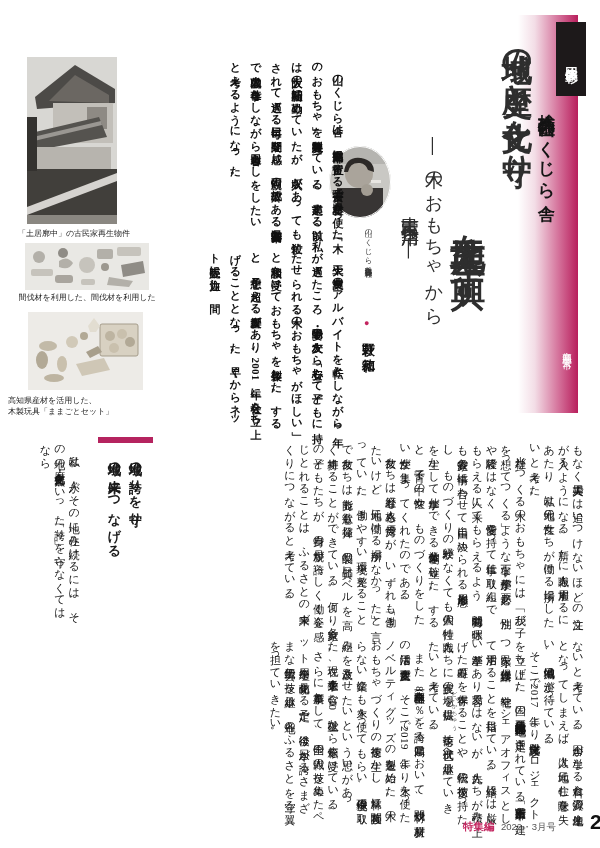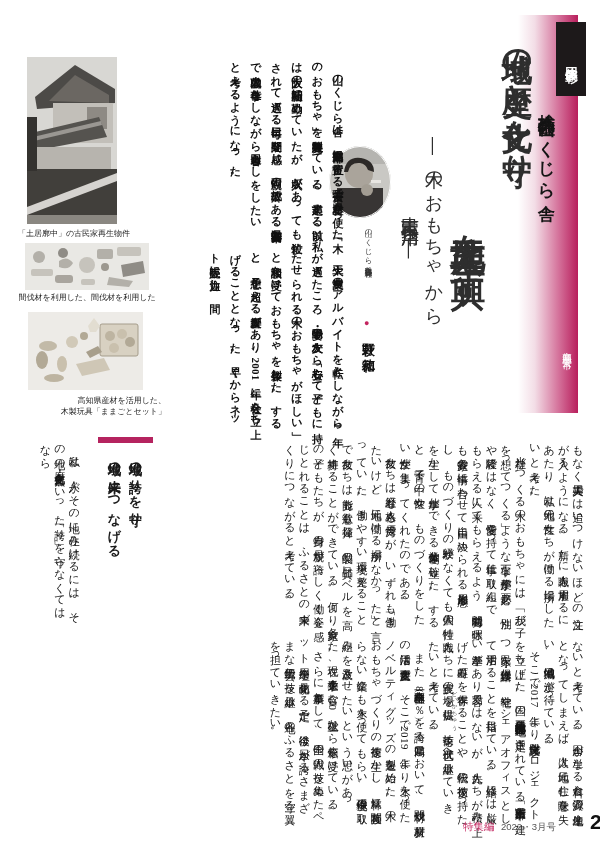--- a/index.html
+++ b/index.html
@@ -33,21 +33,21 @@
   .hl2 { left:444px; top:213px; height:245px; font-size:35px; font-weight:600; color:#2e2e2e; letter-spacing:-1px; }
   .sub1{ left:422px; top:137px; height:195px; font-size:18px; font-weight:500; color:#2e2e2e; letter-spacing:2px; }
   .sub2{ left:398px; top:202px; height:205px; font-size:18px; font-weight:500; color:#2e2e2e; letter-spacing:2px; }
 
   
   .photo1 { left:27px; top:57px;  width:90px;  height:167px; }
   .cap1   { left:14px; top:228px; width:120px; text-align:center; font-size:8px; color:#222; }
   .photo2 { left:25px; top:243px; width:124px; height:47px; }
   .cap2   { left:8px;  top:292px; width:158px; text-align:center; font-size:8px; color:#222; }
   .photo3 { left:28px; top:312px; width:115px; height:78px; }
-  .cap3   { left:8px;  top:395px; width:158px; text-align:right; font-size:8px; line-height:11px; color:#222; }
+  .cap3   { left:8px;  top:395px; width:158px; text-align:left; font-size:8px; line-height:11px; color:#222; }
   .cap1,.cap2,.cap3 { font-family:Liberation Mono, monospace; }
 
   
   .portrait { left:329px; top:146px; width:62px; height:72px; }
   .port-role { left:363px; top:224px; height:98px; font-size:7.5px; letter-spacing:0.5px; color:#333; }
   .port-dot  { left:364px; top:318px; font-size:9px; color:#c3255f; }
   .port-name { left:359px; top:332px; height:95px; font-size:13px; font-weight:bold; color:#111; letter-spacing:1px; }
 
   
   .intro { font-size:11px; font-weight:600; line-height:20.5px; letter-spacing:0.2px; color:#111; }
@@ -58,21 +58,21 @@
   .body-txt { font-size:11px; line-height:14.4px; letter-spacing:0.5px; color:#151515; }
   .band1a { right:15px;  top:437px; height:186px; }
   .band1b { left:38px;   top:437px; height:186px; }
   .band2  { right:15px;  top:633px; height:186px; }
   .sec-rule { left:98px; top:437px; width:55px; height:6px; background:#b5235f; }
   .sec-head { left:104px; top:452px; height:160px; font-size:13px; font-weight:bold; line-height:21px; color:#1a1a1a; letter-spacing:1px; }
   .furigana { left:452px; top:687px; height:48px; font-size:5.5px; color:#444; letter-spacing:0.5px; }
 
   
   .ft-series { left:407px; top:859px; font-size:12px; font-weight:bold; color:#c3255f; }
-  .ft-edition{ left:463px; top:820px; font-size:10.5px; font-weight:normal; color:#c3255f; }
+  .ft-edition{ left:463px; top:820px; font-size:10.5px; font-weight:bold; color:#c3255f; }
   .ft-issue  { left:501px; top:821px; font-size:9.5px;  color:#555;text-align:center; }
   .ft-page   { left:562px; top:810px; font-size:21px; font-weight:bold; color:#111; letter-spacing:-1px;margin-left:28px; }
 </style>
 </head>
 <body>
 
 <div class="page">
 
   <div class="abs banner-grad"></div>
   <div class="abs award-tag v sans">団体表彰</div>

